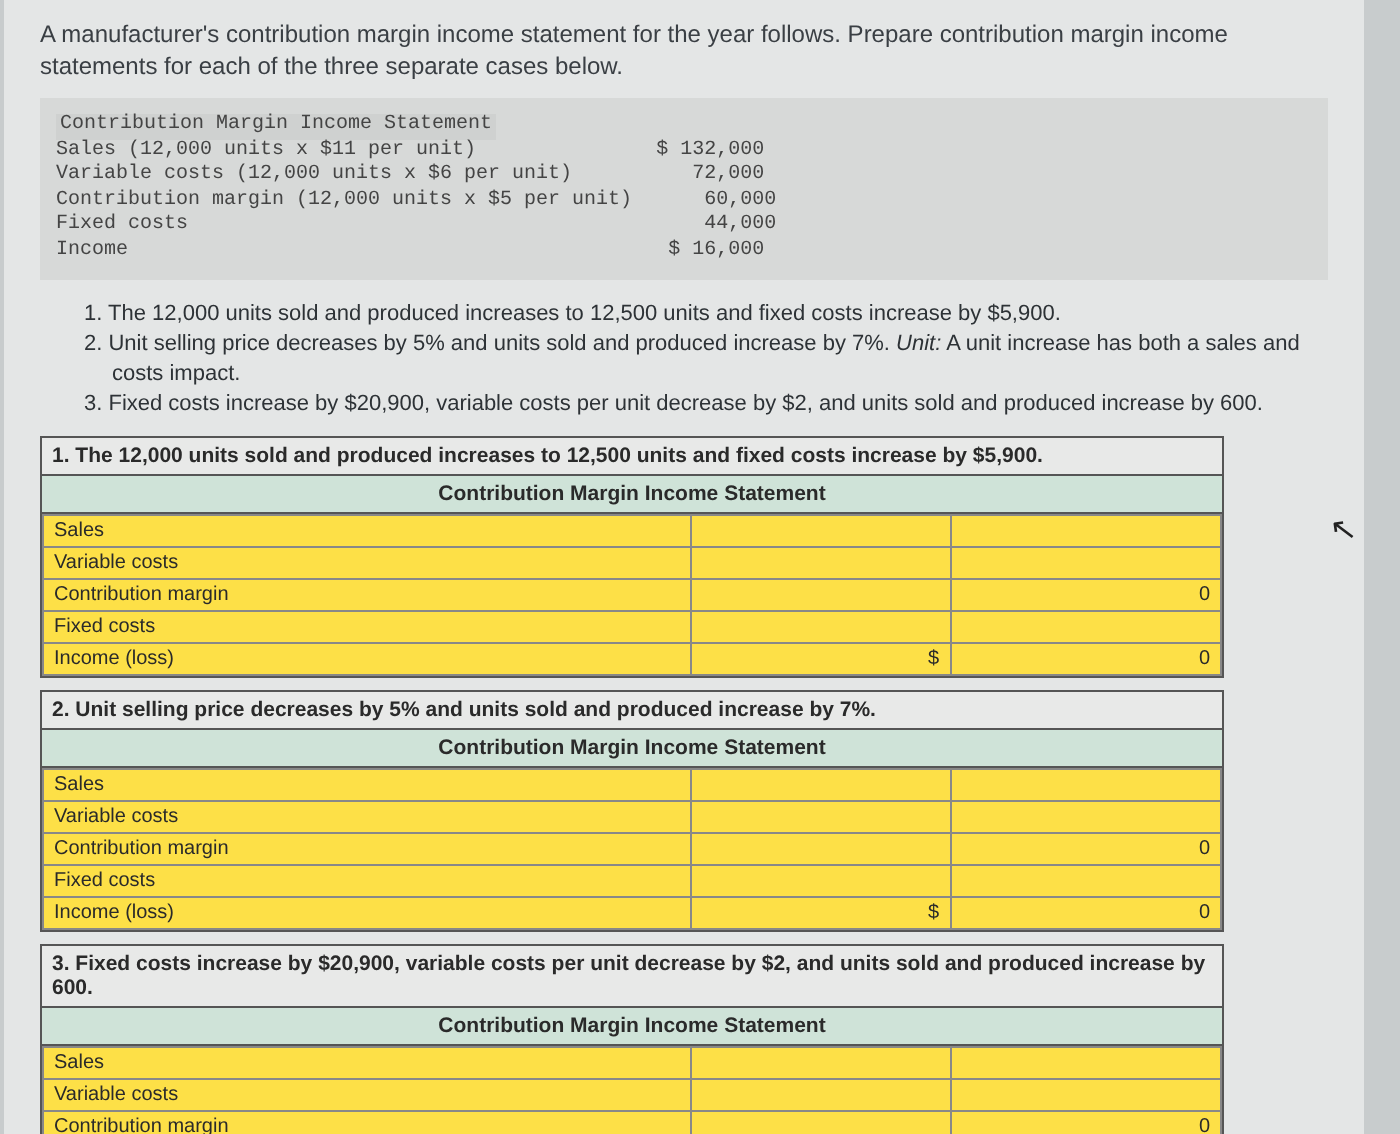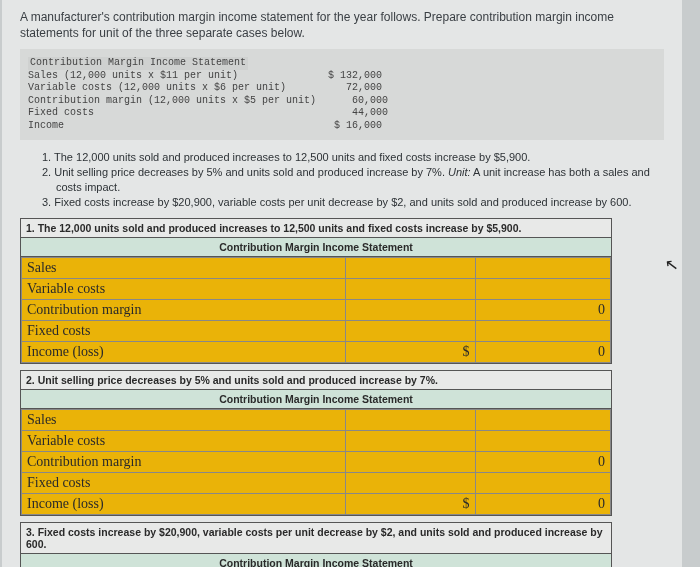--- a/index.html
+++ b/index.html
@@ -69,43 +69,42 @@
     border-bottom: 1px solid #555;
   }
   table.cmi {
     width: 100%;
     border-collapse: collapse;
   }
   table.cmi td {
     border: 1px solid #888;
     padding: 2px 5px;
     height: 16px;
-    font-size: 14px;
-    background: #eab308;
-    font-family: Liberation Serif, serif;
+    font-size: 10px;
+    background: #fde047;
   }
   table.cmi td.label { width: 55%; }
   table.cmi td.col1 { width: 22%; text-align: right;}
   table.cmi td.col2 { width: 23%; text-align: right;}
   .dotted-top { border-top: 1px dotted #777 !important; }
   .cursor {
     position: absolute;
     right: 22px;
     top: 255px;
     font-size: 16px;
     color: #222;
     transform: rotate(-8deg);
   }
 </style>
 </head>
 <body>
 
 <div class="sheet">
 
-  <p class="prompt">A manufacturer's contribution margin income statement for the year follows. Prepare contribution margin income statements for unit of the three separate cases below.</p>
+  <p class="prompt">A manufacturer's contribution margin income statement for the year follows. Prepare contribution margin income statements for each of the three separate cases below.</p>
 
   <pre class="given"><span class="hdr">Contribution Margin Income Statement</span>
 <span>Sales (12,000 units x $11 per unit)</span>               <span>$ 132,000</span>
 <span>Variable costs (12,000 units x $6 per unit)</span>          <span>72,000</span>
 <span>Contribution margin (12,000 units x $5 per unit)</span>      <span>60,000</span>
 <span>Fixed costs</span>                                           <span>44,000</span>
 <span>Income</span>                                             <span>$ 16,000</span></pre>
 
   <div class="cases">
     <div class="row">1. The 12,000 units sold and produced increases to 12,500 units and fixed costs increase by $5,900.</div>

